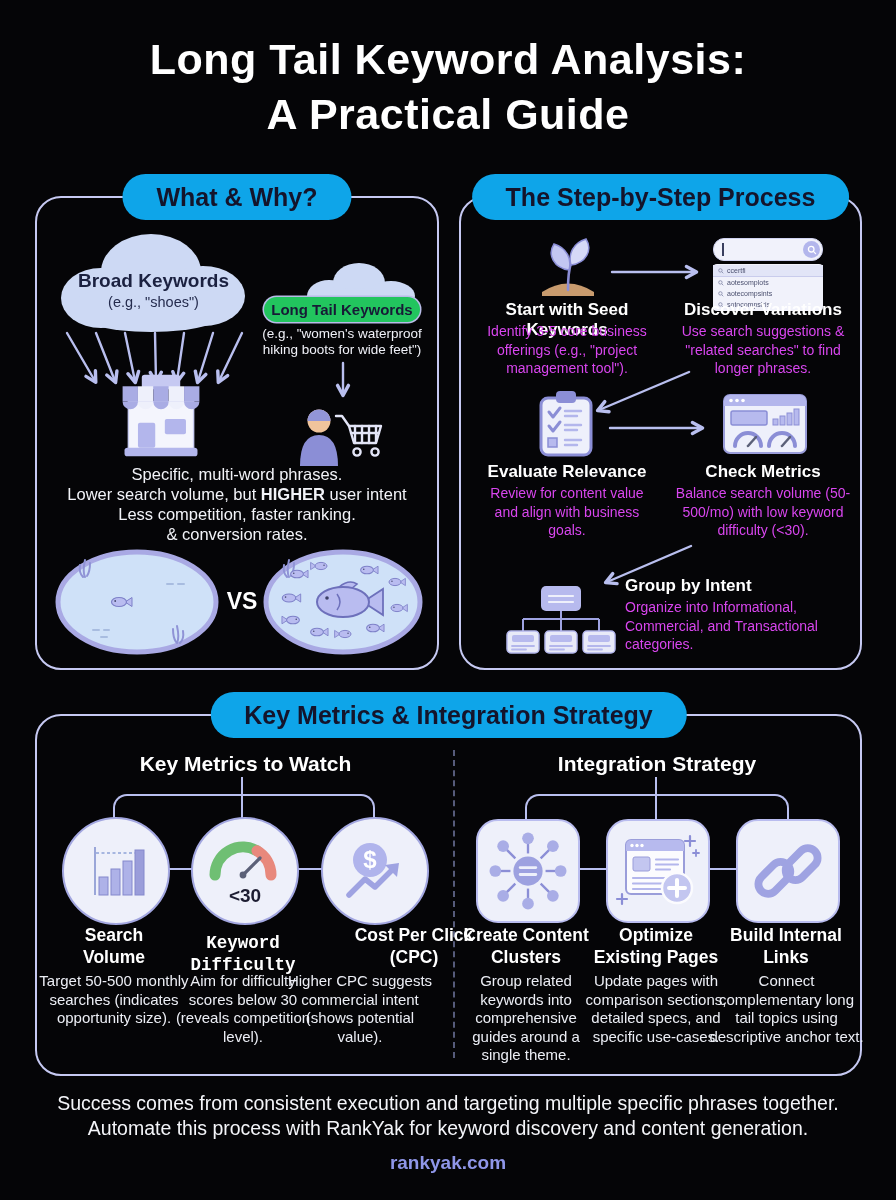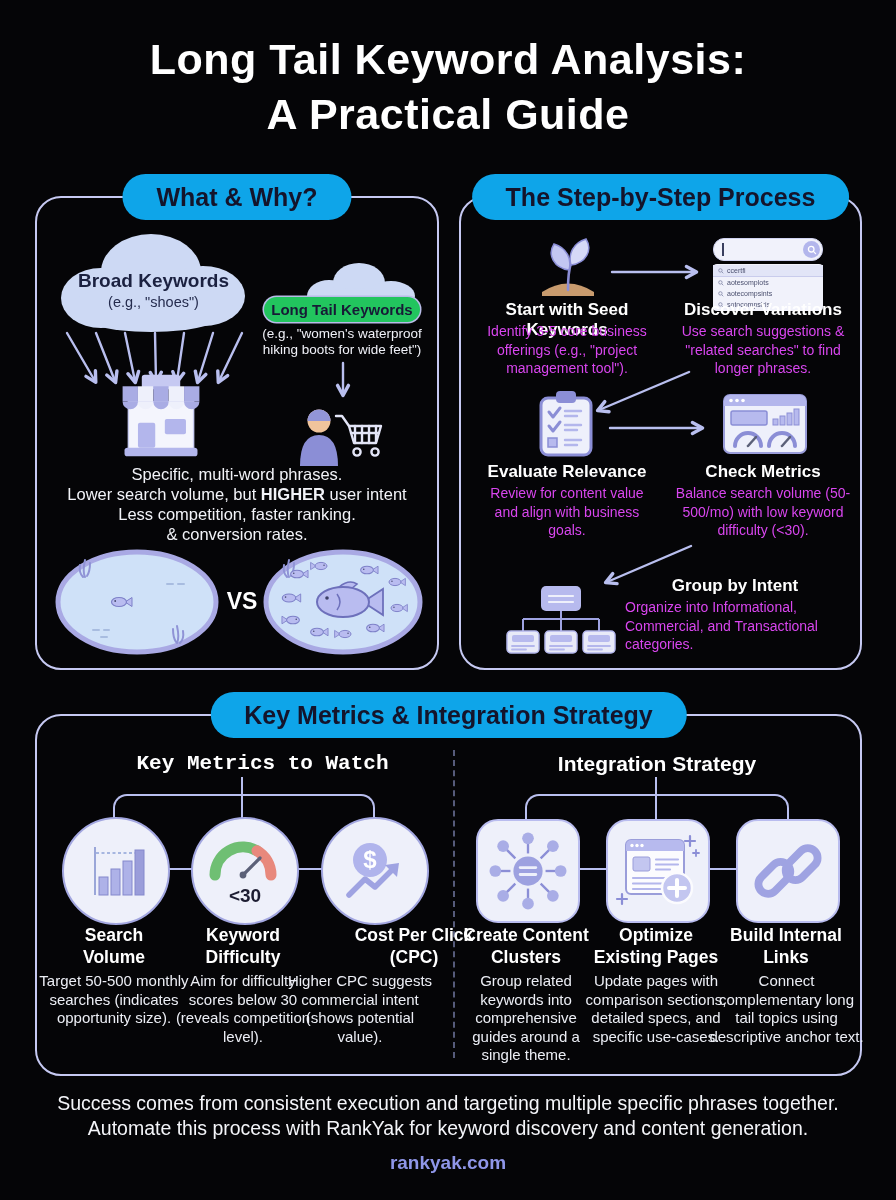--- a/index.html
+++ b/index.html
@@ -342,29 +342,29 @@
         <rect x="7" y="49" width="22" height="7" rx="2" fill="#b7baee"></rect>
         <path d="M7,60 h22 M7,63.5 h14" stroke="#b3b6ec" stroke-width="1.8" stroke-linecap="round"></path>
         <rect x="40" y="45" width="32" height="22" rx="4" fill="#e8eaf8" stroke="#b3b6ec" stroke-width="1.5"></rect>
         <rect x="45" y="49" width="22" height="7" rx="2" fill="#b7baee"></rect>
         <path d="M45,60 h22 M45,63.5 h14" stroke="#b3b6ec" stroke-width="1.8" stroke-linecap="round"></path>
         <rect x="78" y="45" width="32" height="22" rx="4" fill="#e8eaf8" stroke="#b3b6ec" stroke-width="1.5"></rect>
         <rect x="83" y="49" width="22" height="7" rx="2" fill="#b7baee"></rect>
         <path d="M83,60 h22 M83,63.5 h14" stroke="#b3b6ec" stroke-width="1.8" stroke-linecap="round"></path>
       </g>
     </svg>
-    <div class="abs step-title" style="left:164px;top:378px;width:220px;text-align:center;">Group by Intent</div>
+    <div class="abs step-title" style="left:164px;top:378px;width:220px;text-align:left;">Group by Intent</div>
     <div class="abs step-desc" style="left:164px;top:400px;width:222px;text-align:left;">Organize into Informational, Commercial, and Transactional categories.</div>
   </div>
 
   <div class="panel" style="left:35px;top:714px;width:823px;height:358px;">
     <div class="pill">Key Metrics &amp; Integration Strategy</div>
     <div class="divider"></div>
 
-    <div class="abs" style="left:17px;top:36px;width:417px;text-align:center;font-size:21px;font-weight:bold;color:#ffffff;font-family:Liberation Mono, monospace;">Key Metrics to Watch</div>
+    <div class="abs" style="left:0;top:36px;width:417px;text-align:center;font-size:21px;font-weight:bold;color:#ffffff;">Key Metrics to Watch</div>
     <div class="stub" style="left:204px;top:61px;height:17px;"></div>
     <div class="bracket" style="left:76px;top:78px;width:258px;"></div>
     <div class="stub" style="left:204px;top:78px;height:26px;"></div>
     <div class="hline" style="left:76px;top:152px;width:260px;"></div>
 
     <div class="circle-icon" style="left:25px;">
       <svg width="64" height="64" viewBox="0 0 64 64">
         <line x1="11" y1="8" x2="11" y2="56" stroke="#9aa6d8" stroke-width="2"></line>
         <line x1="12" y1="14" x2="58" y2="14" stroke="#8fa3d8" stroke-width="1.5" stroke-dasharray="3,2.5"></line>
         <rect x="15" y="38" width="9" height="18" fill="#aeb2e8" stroke="#8488cc" stroke-width="1"></rect>
@@ -386,21 +386,21 @@
       <svg width="68" height="68" viewBox="0 0 68 68">
         <circle cx="29" cy="23" r="17" fill="#b0b4ec"></circle>
         <text x="29" y="31" text-anchor="middle" font-size="24" font-weight="bold" fill="#ffffff" font-family="Liberation Sans, sans-serif">$</text>
         <path d="M8,58 L24,42 L34,50 L52,32" fill="none" stroke="#9fa3e2" stroke-width="5.5" stroke-linecap="round" stroke-linejoin="round"></path>
         <path d="M44,28 L58,26 L56,40 Z" fill="#9fa3e2"></path>
       </svg>
     </div>
 
     <div class="abs metric-title" style="left:17px;top:208px;width:120px;">Search Volume</div>
     <div class="abs metric-desc" style="left:2px;top:256px;width:150px;">Target 50-500 monthly searches (indicates opportunity size).</div>
-    <div class="abs metric-title" style="left:146px;top:208px;width:120px;">Keyword Difficulty</div>
+    <div class="abs metric-title" style="left:146px;top:216px;width:120px;font-family:Liberation Mono, monospace;">Keyword Difficulty</div>
     <div class="abs metric-desc" style="left:131px;top:256px;width:150px;">Aim for difficulty scores below 30 (reveals competition level).</div>
     <div class="abs metric-title" style="left:270px;top:208px;width:132px;margin-left:41px;">Cost Per Click (CPC)</div>
     <div class="abs metric-desc" style="left:248px;top:256px;width:150px;">Higher CPC suggests commercial intent (shows potential value).</div>
 
     <div class="abs" style="left:417px;top:36px;width:406px;text-align:center;font-size:21px;font-weight:bold;color:#ffffff;">Integration Strategy</div>
     <div class="stub" style="left:618px;top:61px;height:17px;"></div>
     <div class="bracket" style="left:488px;top:78px;width:260px;"></div>
     <div class="stub" style="left:618px;top:78px;height:26px;"></div>
     <div class="hline" style="left:488px;top:152px;width:262px;"></div>
 

